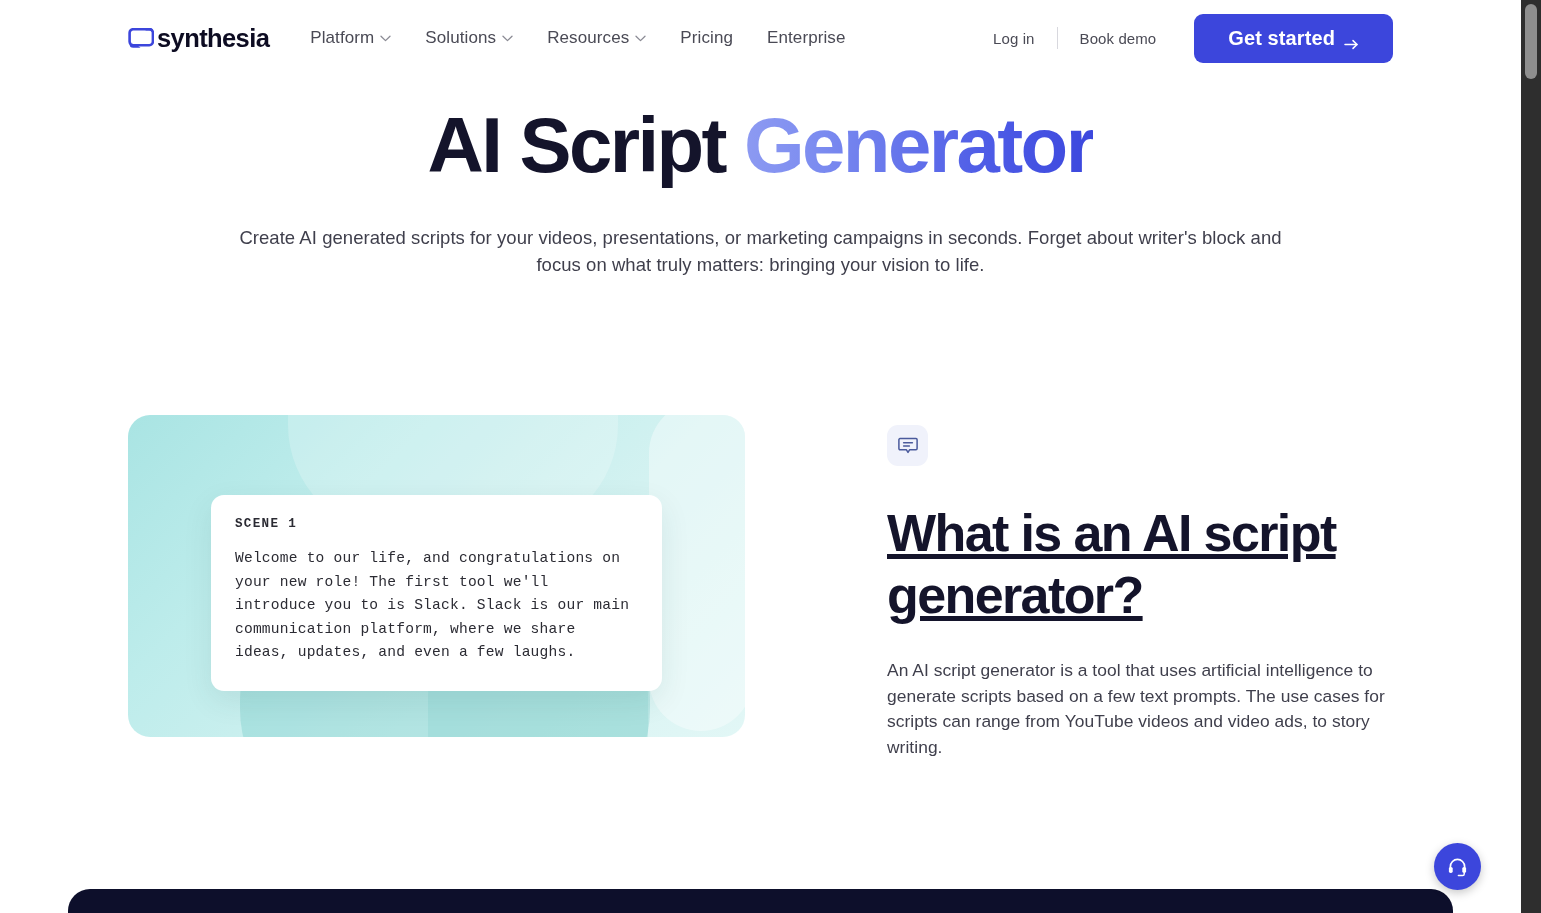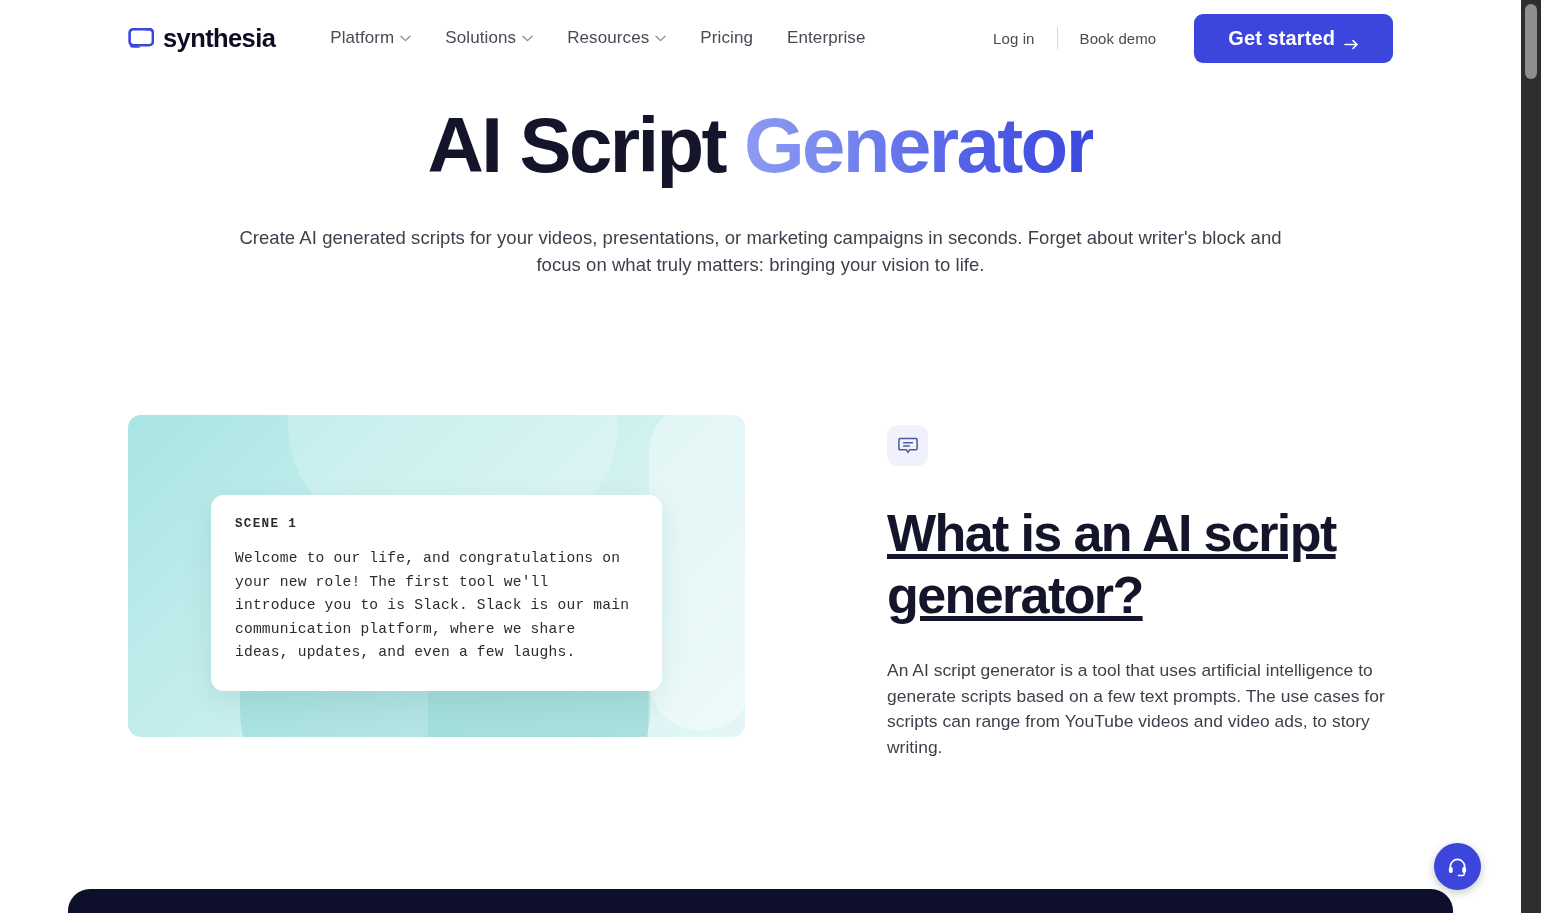--- a/index.html
+++ b/index.html
@@ -36,23 +36,23 @@
     height: 76px;
     display: flex;
     align-items: center;
     padding: 0 128px 0 128px;
     background: #ffffff;
   }
 
   .brand {
     display: flex;
     align-items: center;
-    gap: 9px;
+    gap: 3px;
     text-decoration: none;
-    margin-right: 38px;
+    margin-right: 24px;
   }
   .brand-mark {
     width: 26px; height: 20px;
     display: block;
     flex: 0 0 auto;
   }
   .brand-name {
     font-size: 25.5px;
     font-weight: 700;
     letter-spacing: -0.6px;
@@ -160,21 +160,21 @@
     display: flex;
     align-items: flex-start;
     gap: 142px;
   }
 
   
   .visual-card {
     position: relative;
     width: 617px;
     height: 322px;
-    border-radius: 13px;
+    border-radius: 22px;
     overflow: hidden;
     flex: 0 0 auto;
     background: linear-gradient(135deg, #a9e4e3 0%, #bdeceb 28%, #d3f2f1 62%, #e2f7f6 100%);
   }
   .blob {
     position: absolute;
     border-radius: 90px;
   }
   .blob-right {
     right: -8px;

